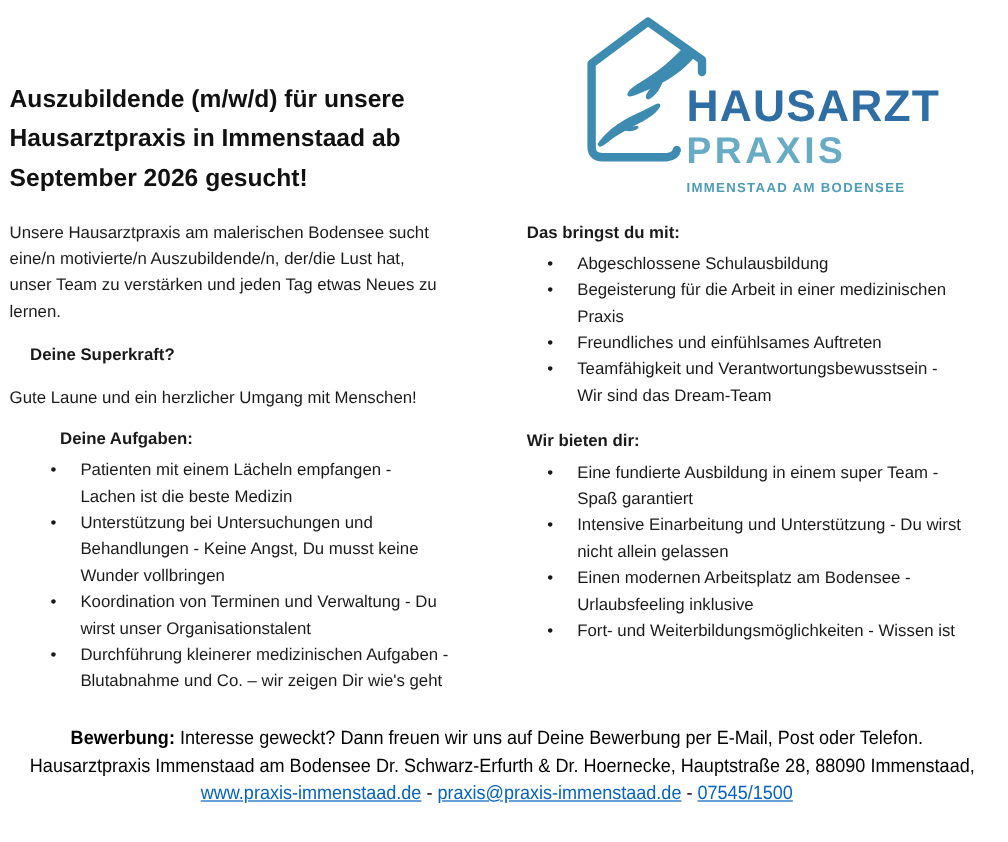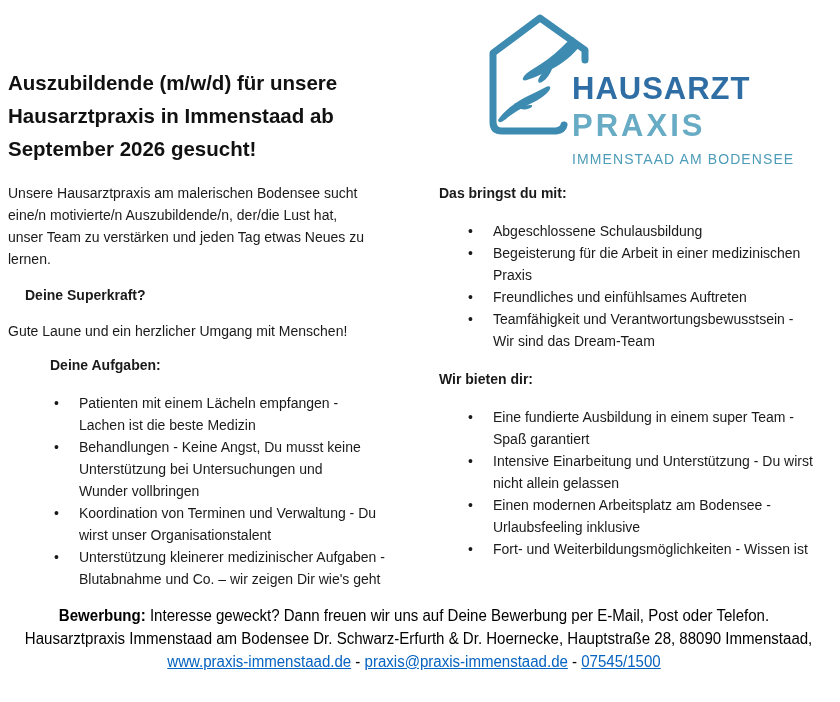--- a/index.html
+++ b/index.html
@@ -13,35 +13,35 @@
   }
   .abs { position: absolute; }
   .ln { white-space: nowrap; }
 
   
   .title { left: 8px; top: 46px; font-size: 20.5px; font-weight: 700; line-height: 33px; color: #111; margin-top: 20px; }
 
   
   .logo-mark { left: 486px; top: 8px; }
   .logo-text { left: 572px; top: 70px; }
-  .wordmark-top { font-size: 31px; font-weight: 700; letter-spacing: 1px; color: #2f6ea5; line-height: 37px; white-space: nowrap; }
+  .wordmark-top { font-size: 37px; font-weight: 700; letter-spacing: 1px; color: #2f6ea5; line-height: 37px; white-space: nowrap; }
   .wordmark-bottom { font-size: 31px; font-weight: 700; letter-spacing: 3px; color: #68abc4; line-height: 37px; white-space: nowrap; }
-  .tagline { margin-top: 7px; font-size: 14px; font-weight: 400; letter-spacing: 1.1px; color: #4d9cb8; white-space: nowrap; }
+  .tagline { margin-top: 7px; font-size: 11px; font-weight: 700; letter-spacing: 1.1px; color: #4d9cb8; white-space: nowrap; }
 
   
   .col { font-size: 14px; line-height: 22px; }
   .col-left { left: 8px; top: 182px; width: 402px; }
   .col-right { left: 422px; top: 182px; width: 416px; }
   .heading { font-weight: 700; margin-left: 17px; }
   .mt10 { margin-top: 10px; }
   .mt12 { margin-top: 12px; padding-left: 25px; }
   .mt14 { margin-top: 14px; }
   .mt16 { margin-top: 16px; }
 
-  ul.blist { list-style: none; margin: 16px; padding: 0; }
+  ul.blist { list-style: none; margin: 4px; padding: 0; }
   ul.blist li { position: relative; padding-left: 55px; }
   ul.blist li::before { content: "\2022"; position: absolute; left: 30px; top: 0; color: #1a1a1a; }
 
   
   .footer { left: 0; top: 604px; width: 828px; text-align: center; font-size: 16px; line-height: 23px; color: #000; }
   .footer .fline { transform: scaleX(0.94); transform-origin: 50% 50%; white-space: nowrap; }
   .bold-label { font-weight: 700; }
   .footer a { color: #0563c1; text-decoration: underline; cursor: pointer; }
   .sep { white-space: pre; color: #000; }
 </style>
@@ -83,30 +83,30 @@
   <div class="heading mt14 ln">Deine Superkraft?</div>
   <div class="mt14 ln">Gute Laune und ein herzlicher Umgang mit Menschen!</div>
   <div class="heading mt12 ln">Deine Aufgaben:</div>
 
   <ul class="blist mt10">
     <li>
       <div class="ln">Patienten mit einem Lächeln empfangen -</div>
       <div class="ln">Lachen ist die beste Medizin</div>
     </li>
     <li>
+      <div class="ln">Unterstützung bei Untersuchungen und</div>
       <div class="ln">Behandlungen - Keine Angst, Du musst keine</div>
-      <div class="ln">Unterstützung bei Untersuchungen und</div>
       <div class="ln">Wunder vollbringen</div>
     </li>
     <li>
       <div class="ln">Koordination von Terminen und Verwaltung - Du</div>
       <div class="ln">wirst unser Organisationstalent</div>
     </li>
     <li>
-      <div class="ln">Unterstützung kleinerer medizinischer Aufgaben -</div>
+      <div class="ln">Durchführung kleinerer medizinischen Aufgaben -</div>
       <div class="ln">Blutabnahme und Co. – wir zeigen Dir wie's geht</div>
     </li>
   </ul>
 </div>
 
 <div class="abs col col-right">
   <div class="heading ln">Das bringst du mit:</div>
 
   <ul class="blist mt14">
     <li>

